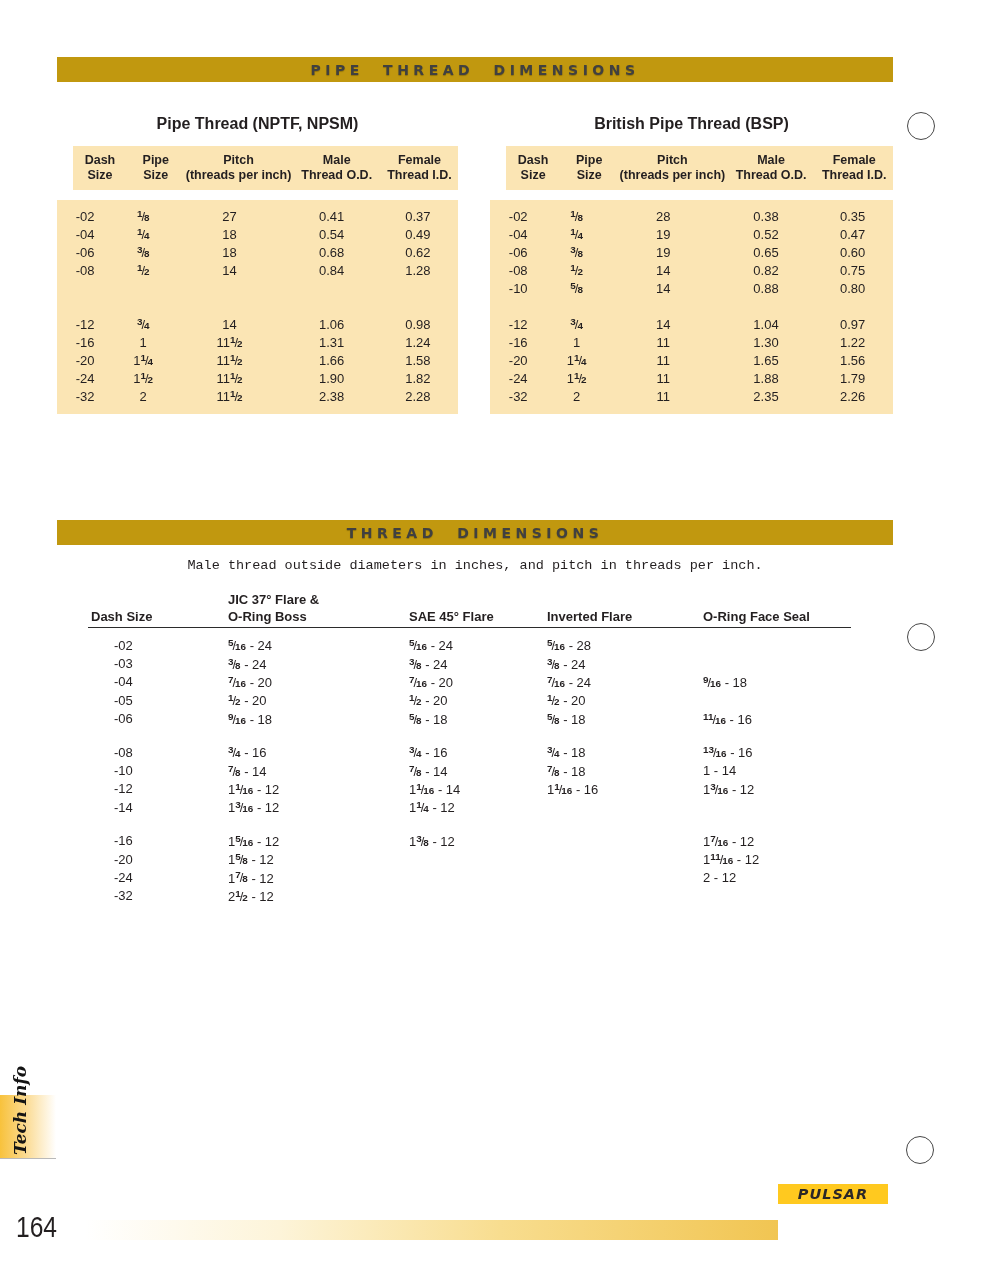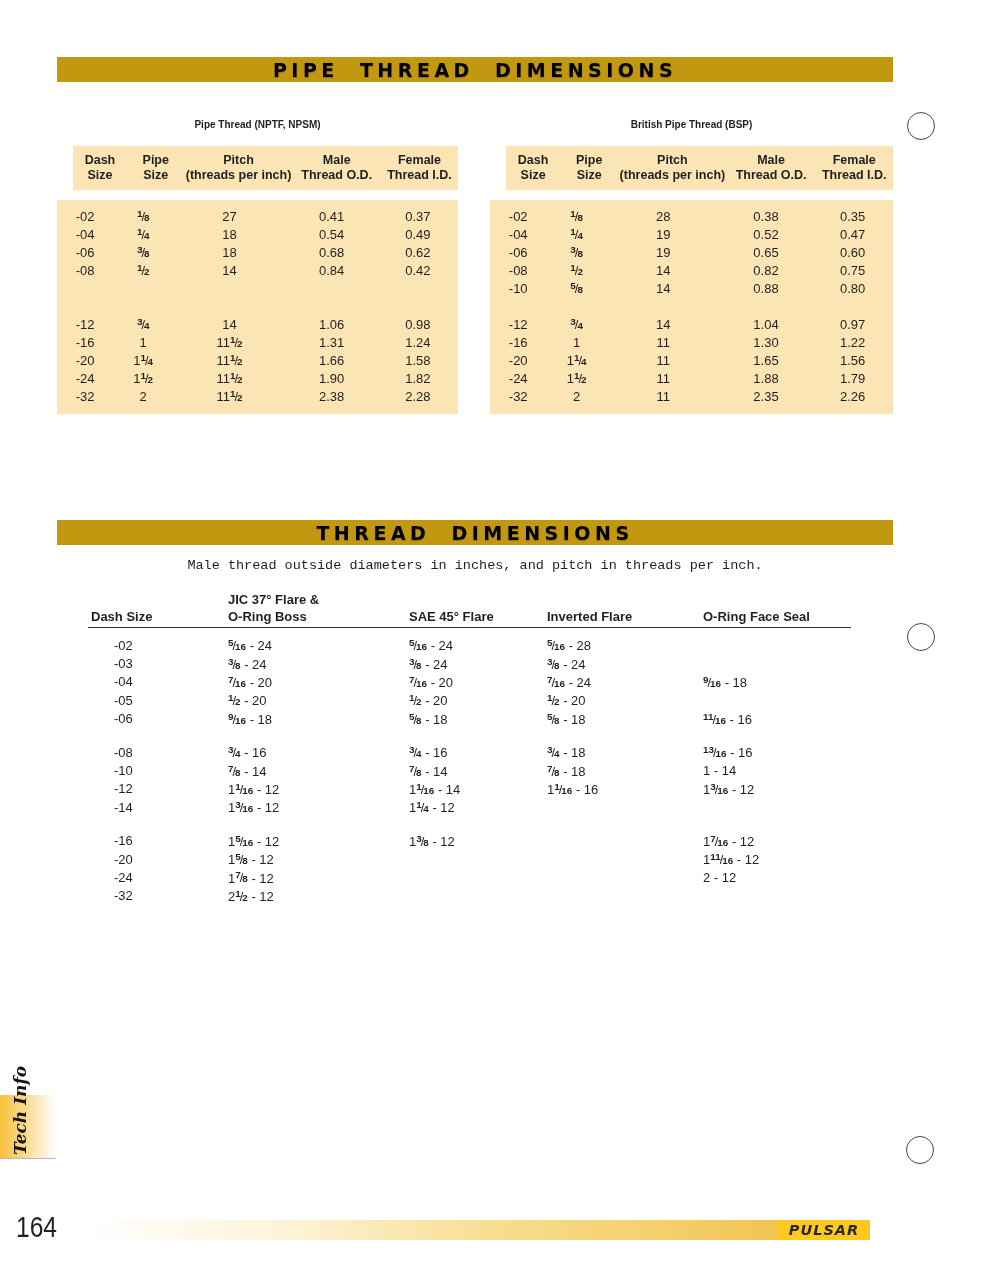--- a/index.html
+++ b/index.html
@@ -10,31 +10,31 @@
   }
   .abs{position:absolute;}
 
   
   .banner{
     left:57px;width:836px;height:25px;
     background:var(--banner-gold,#C1980F);
     display:flex;align-items:center;justify-content:center;
   }
   .banner .banner-text{
-    color:#000000;font-weight:bold;font-size:19px;
+    color:#404040;font-weight:bold;font-size:14px;
     letter-spacing:4.5px;word-spacing:10px;
     font-family:"DejaVu Sans", sans-serif;
     text-shadow:0 1px 1px rgba(90,70,0,.45);
     white-space:nowrap;
     text-align:right;
   }
 
   
   .ptable-title{
-    top:114px;height:20px;font-weight:bold;font-size:10px;
+    top:114px;height:20px;font-weight:bold;font-size:16px;
     display:flex;align-items:center;justify-content:center;white-space:nowrap;
   }
   .ptable{top:146px;}
   .pthead{
     background:var(--table-bg,#FBE5B4);
     height:44px;display:grid;grid-template-columns:14% 15% 28% 23% 20%;
     align-items:center;
     margin-left:16px;
   }
   .pth{
@@ -101,21 +101,21 @@
   
   .page-number{
     left:16px;top:1210px;font-size:30px;font-weight:400;
     transform:scaleX(0.82);transform-origin:left center;letter-spacing:0;
   }
   .footer-bar{
     left:85px;top:1220px;width:693px;height:20px;
     background:linear-gradient(90deg,#ffffff 0%,#FDF4D9 28%,#F8DD8F 60%,#F1C552 100%);
   }
   .brand-block{
-    left:778px;top:1220px;width:92px;height:20px;
+    left:778px;top:1184px;width:110px;height:20px;
     background:var(--brand-yellow,#FFC91F);
     display:flex;align-items:center;justify-content:center;
   }
   .brand-text{
     font-style:italic;font-weight:800;font-size:14.5px;color:#2b2727;
     letter-spacing:1px;font-family:"DejaVu Sans", sans-serif;
     transform:scaleY(0.92);
   }
 </style>
 </head>
@@ -156,21 +156,21 @@
         <div class="pcell"><span class="fr"><span class="fn">3</span><span class="fs">/</span><span class="fd">8</span></span></div>
         <div class="pcell">18</div>
         <div class="pcell">0.68</div>
         <div class="pcell">0.62</div>
       </div>
       <div class="prow">
         <div class="pcell">-08</div>
         <div class="pcell"><span class="fr"><span class="fn">1</span><span class="fs">/</span><span class="fd">2</span></span></div>
         <div class="pcell">14</div>
         <div class="pcell">0.84</div>
-        <div class="pcell">0.42</div>
+        <div class="pcell">1.28</div>
       </div>
       <div class="" style="height: 36px;"></div>
       <div class="prow">
         <div class="pcell">-12</div>
         <div class="pcell"><span class="fr"><span class="fn">3</span><span class="fs">/</span><span class="fd">4</span></span></div>
         <div class="pcell">14</div>
         <div class="pcell">1.06</div>
         <div class="pcell">0.98</div>
       </div>
       <div class="prow">

